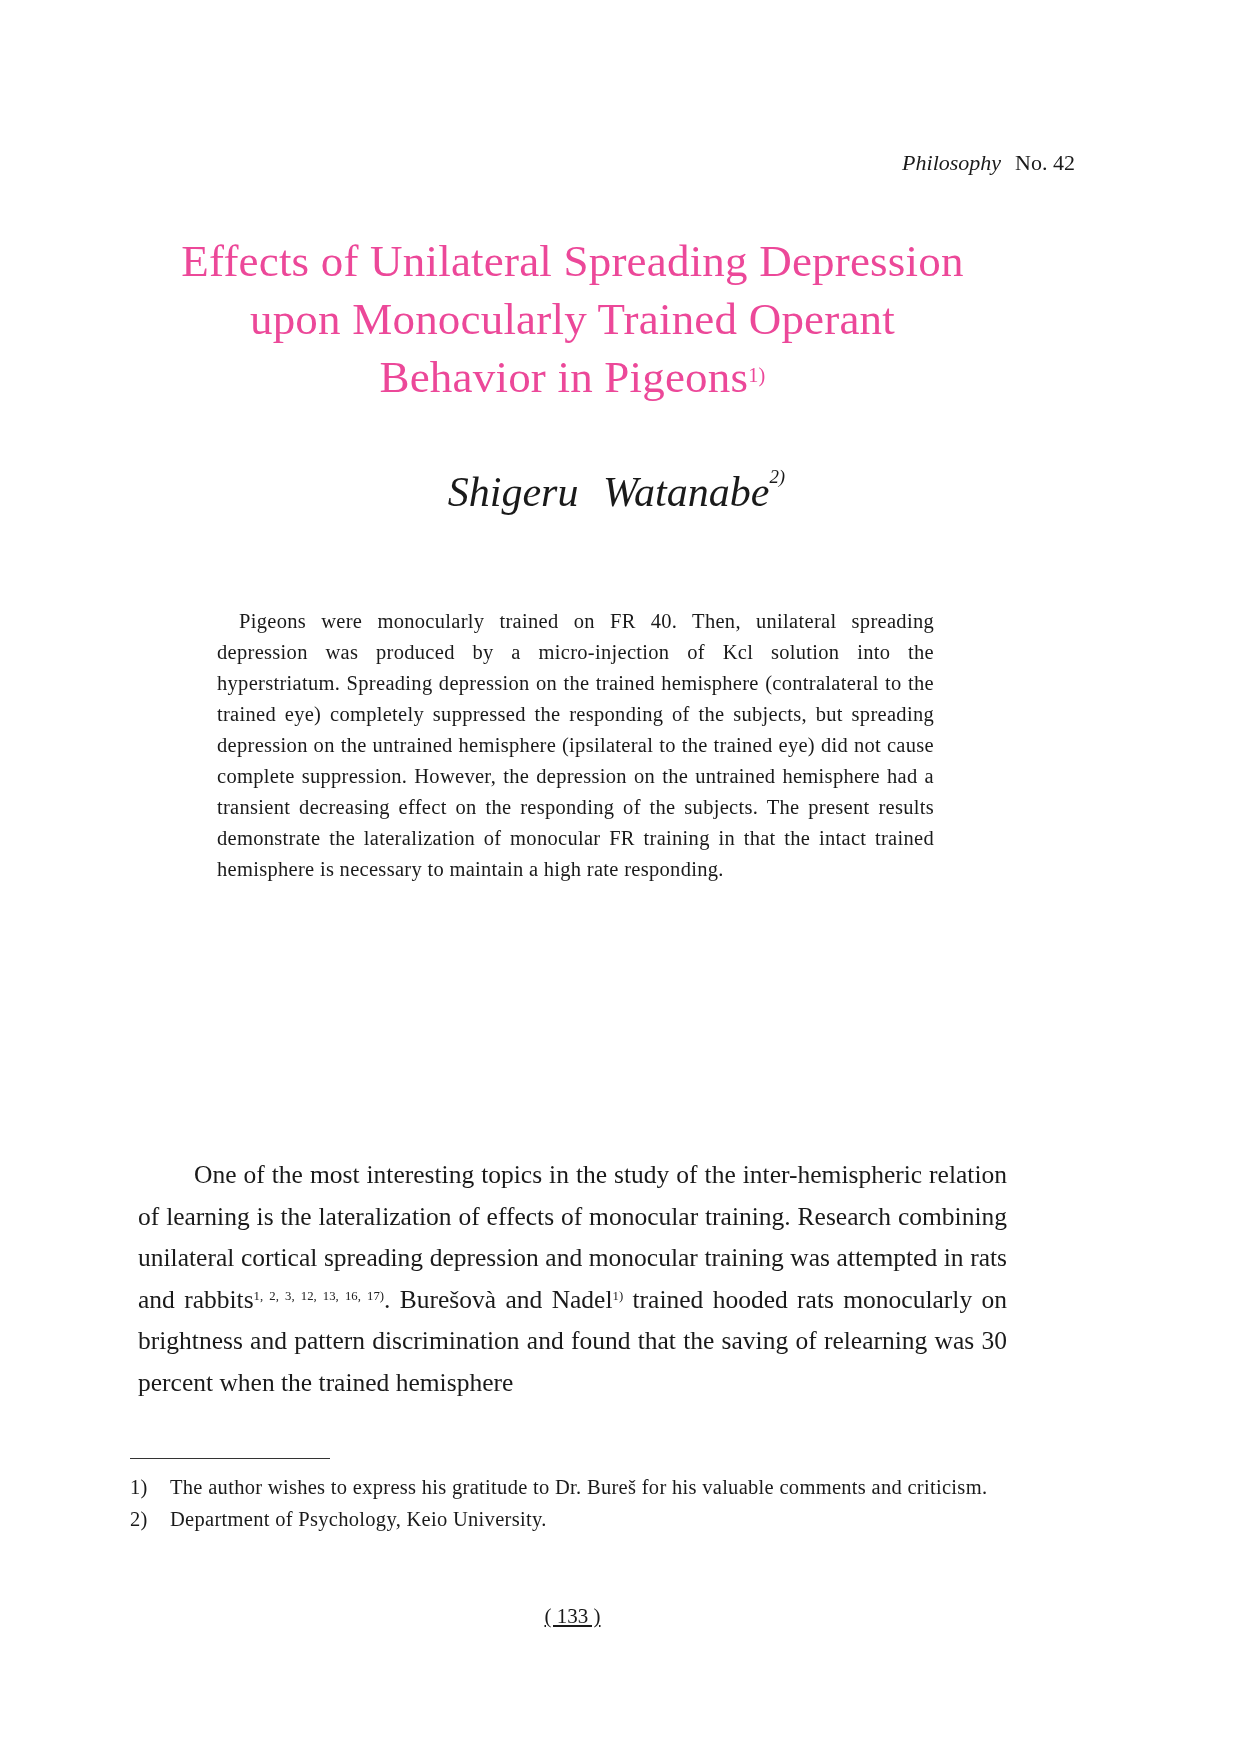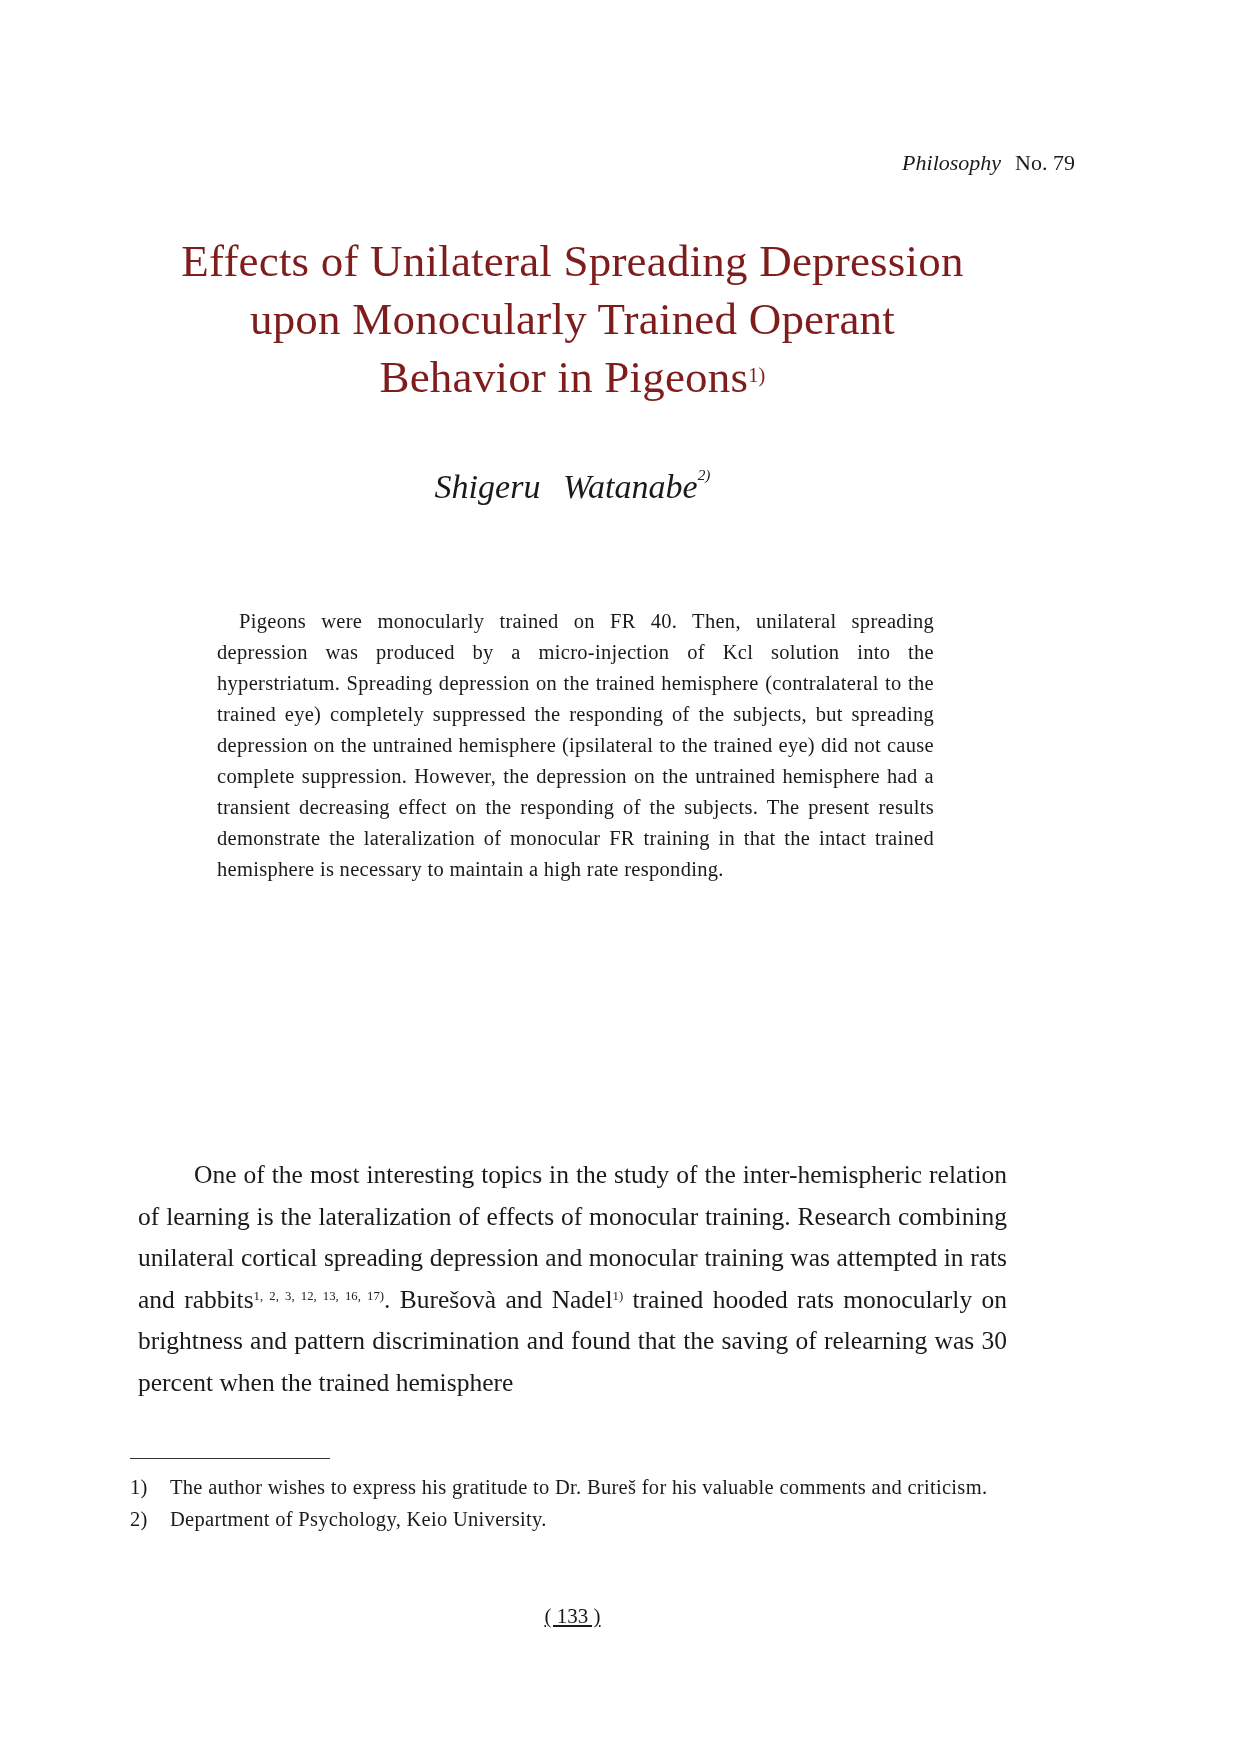--- a/index.html
+++ b/index.html
@@ -4,26 +4,26 @@
 <style>
   html, body { margin: 0; padding: 0; background: #ffffff; }
   body { width: 1240px; height: 1755px; position: relative; overflow: hidden;
          font-family: "Liberation Serif", "DejaVu Serif", serif; color: #1a1a1a; }
   .abs { position: absolute; }
 
   #running-head { right: 165px; top: 150px; font-size: 22px; white-space: nowrap; }
   #running-head .journal { font-style: italic; margin-right: 14px; }
 
   #title { left: 0; width: 1145px; top: 232px; text-align: center; font-size: 45px;
-           line-height: 58px; color: #7f1d1d; letter-spacing: 0.2px; }
+           line-height: 58px; color: #ec4899; letter-spacing: 0.2px; }
   #title sup, #author sup { font-size: 0.45em; vertical-align: top; position: relative; top: -2px; }
   #title div { white-space: nowrap; }
 
-  #author { left: 0; width: 1145px; top: 468px; text-align: center; font-size: 34px;
-            font-style: italic; word-spacing: 14px; }
+  #author { left: 0; width: 1145px; top: 468px; text-align: center; font-size: 42px;
+            font-style: italic; word-spacing: 14px; padding-left: 44px; }
 
   #abstract { left: 203px; width: 745px; top: 592px; font-size: 20.5px; line-height: 31px;
               text-align: justify; letter-spacing: 0.3px; }
   #abstract p { margin: 14px; text-indent: 22px; }
 
   #body-text { left: 130px; width: 885px; top: 1146px; font-size: 25.5px; line-height: 41.5px;
                text-align: justify; }
   #body-text p { margin: 8px; text-indent: 56px; }
   #body-text sup { font-size: 0.5em; vertical-align: top; position: relative; top: -3px; }
 
@@ -31,21 +31,21 @@
   #footnotes { left: 130px; width: 885px; top: 1472px; font-size: 20.5px; line-height: 31.5px; letter-spacing: 0.3px; }
   .fn { position: relative; padding-left: 40px; text-align: justify; }
   .fn .fn-num { position: absolute; left: 0; top: 0; }
 
   #page-number { left: 0; width: 1145px; top: 1604px; text-align: center; font-size: 21px; text-decoration: underline; }
 </style>
 </head>
 <body>
 
 <div id="running-head" class="abs">
-  <span class="journal">Philosophy</span><span>No. 79</span>
+  <span class="journal">Philosophy</span><span>No. 42</span>
 </div>
 
 <div id="title" class="abs">
   <div>Effects of Unilateral Spreading Depression</div>
   <div>upon Monocularly Trained Operant</div>
   <div><span>Behavior in Pigeons</span><sup>1)</sup></div>
 </div>
 
 <div id="author" class="abs">
   <span>Shigeru Watanabe</span><sup>2)</sup>

